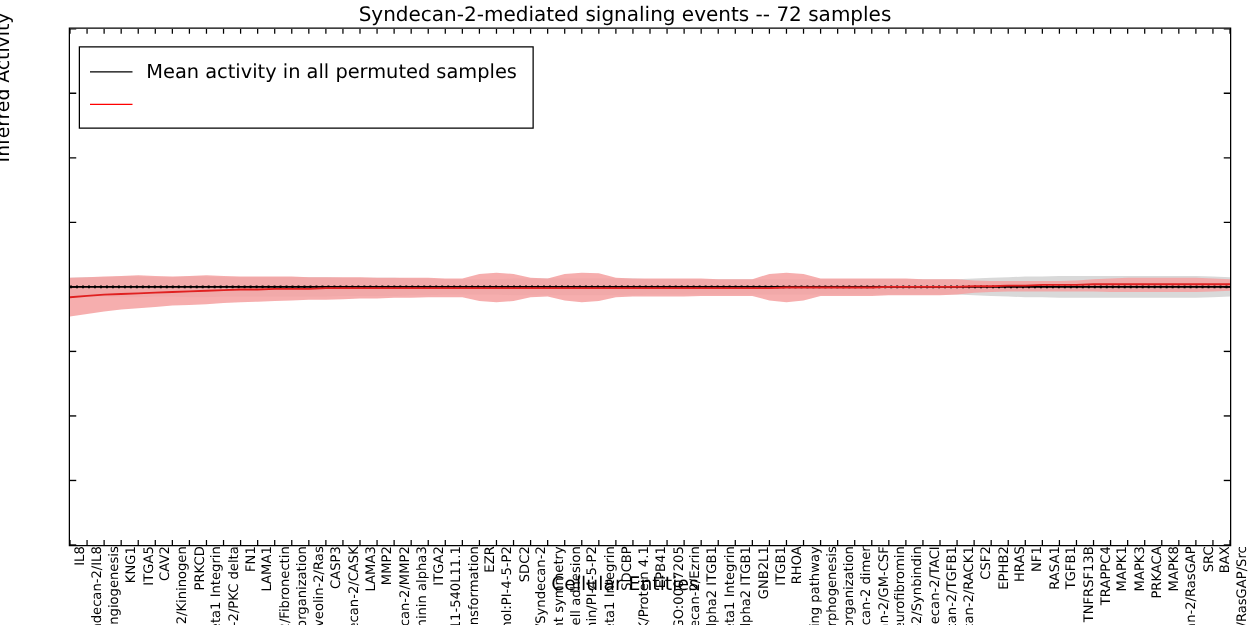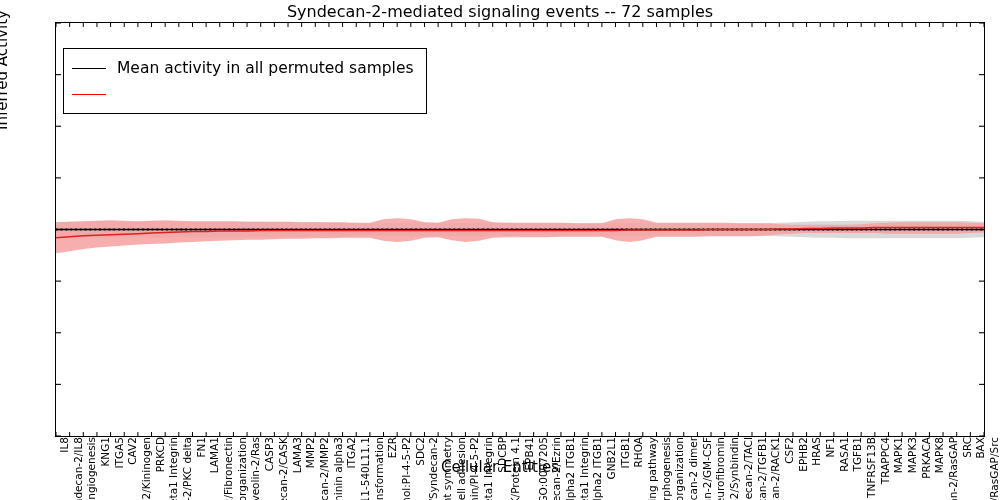--- a/index.html
+++ b/index.html
@@ -38,21 +38,21 @@
   .x-tick-label{
     position:absolute;top:0;
     font-size:10.5px;color:#000;white-space:nowrap;
     transform-origin:left top;
     transform:rotate(-90deg) translateX(-100%);
     line-height:1;
   }
 
   
   #legend{
-    position:absolute;left:63px;top:48px;
+    position:absolute;left:63px;top:37px;
     border:1.2px solid #000;background:#fff;
     padding:6px 12px 6px 8px;box-sizing:border-box;
   }
   .legend-row{display:flex;align-items:center;height:26px;}
   .legend-swatch{width:34px;height:0;border-top-width:1.6px;border-top-style:solid;margin-right:11px;}
   .legend-text{font-size:15.5px;color:#000;white-space:nowrap;}
 </style>
 </head>
 <body>
 

